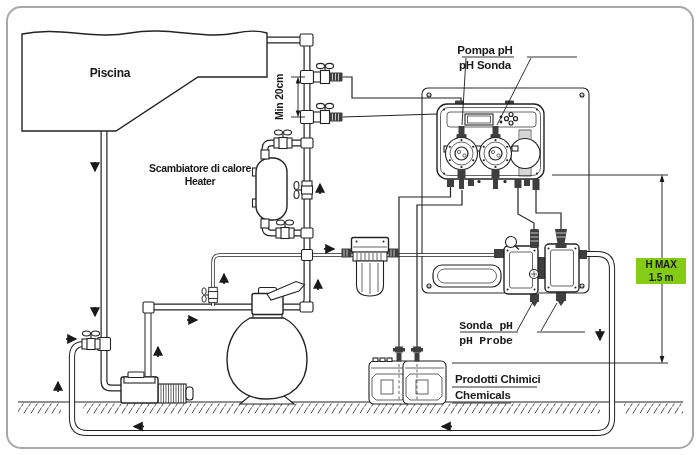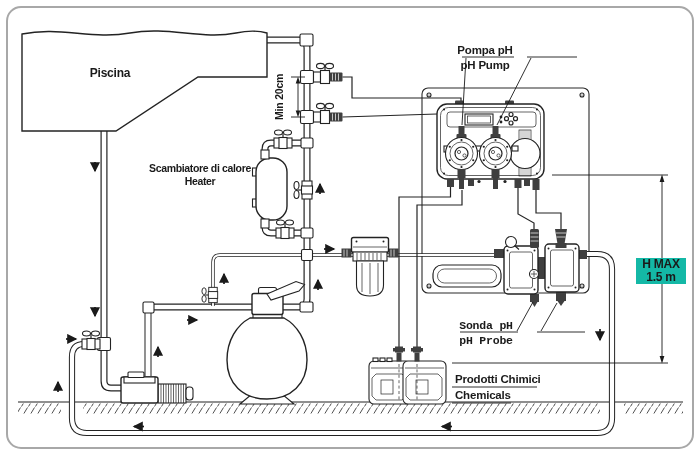--- a/index.html
+++ b/index.html
@@ -388,35 +388,35 @@
   <div>Piscina</div>
 </div>
 
 <div class="lbl" style="left:138px;top:162px;width:124px;font-size:10.5px;line-height:13px;letter-spacing:-0.35px;">
   <div>Scambiatore di calore</div>
   <div>Heater</div>
 </div>
 
 <div class="lbl" style="left:449px;top:43px;width:72px;">
   <div>Pompa pH</div>
-  <div>pH Pump</div>
+  <div>pH Sonda</div>
 </div>
 
 
 <div class="lbl" style="left:452px;top:318px;width:68px;font-family:Liberation Mono, monospace;">
   <div>Sonda pH</div>
   <div>pH Probe</div>
 </div>
 
 
 <div class="lbl" style="left:455px;top:372px;width:110px;text-align:left;line-height:15.5px;">
   <div>Prodotti Chimici</div>
   <div>Chemicals</div>
 </div>
 
-<div class="lbl" style="left:636px;top:258px;width:50px;background:#14b8a6;font-size:12px;line-height:13px;">
+<div class="lbl" style="left:636px;top:258px;width:50px;background:#84cc16;font-size:10px;line-height:13px;">
   <div>H MAX</div>
   <div>1.5 m</div>
 </div>
 
 <div class="lbl" style="left:272px;top:71px;height:52px;font-size:10.5px;writing-mode:vertical-rl;transform:rotate(180deg);letter-spacing:-0.2px;">Min 20cm</div>
 
 </div>
 
 </body></html>

